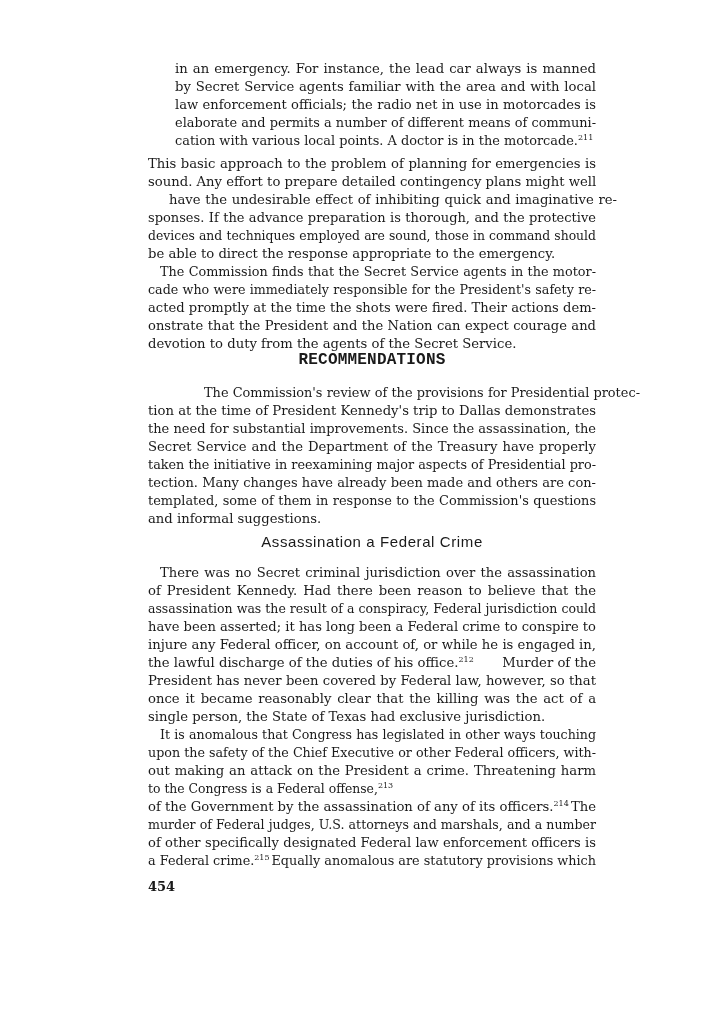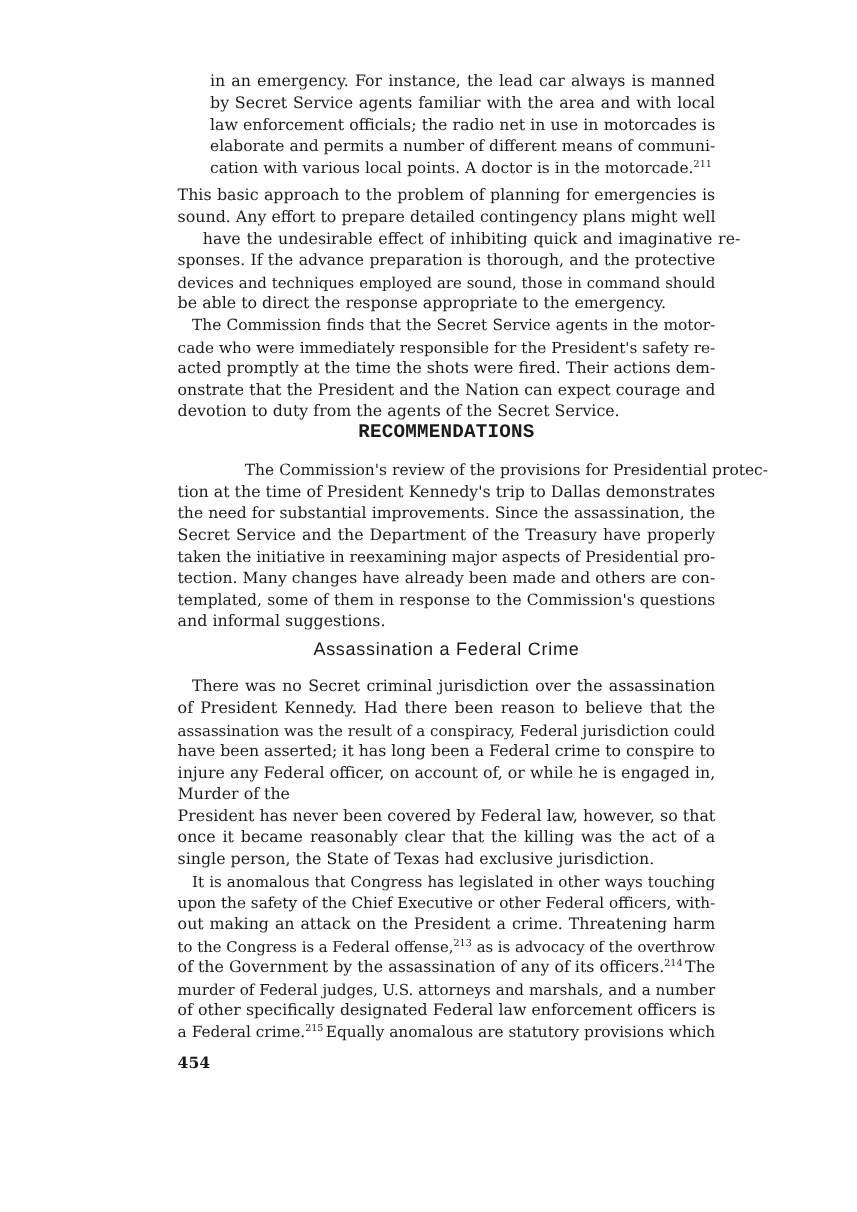--- a/index.html
+++ b/index.html
@@ -74,32 +74,32 @@
   <div class="heading h-sub">Assassination a Federal Crime</div>
 
   <div class="body">
 
     <div class="line just" style="top: 564px; left: 160px; width: 436px; font-size: 13.1px;">There was no Secret criminal jurisdiction over the assassination</div>
     <div class="line just" style="top: 582px; font-size: 13.2px;">of President Kennedy.  Had there been reason to believe that the</div>
     <div class="line just" style="top: 600px; font-size: 12.5px;">assassination was the result of a conspiracy, Federal jurisdiction could</div>
     <div class="line just" style="top: 618px; font-size: 13.1px;">have been asserted; it has long been a Federal crime to conspire to</div>
     <div class="line just" style="top: 636px; font-size: 13.2px;">injure any Federal officer, on account of, or while he is engaged in,</div>
     <div class="line" style="top: 654px; display: flex; justify-content: space-between; font-size: 13.2px;">
+        <span><span>the lawful discharge of the duties of his office.</span><sup>212</sup></span>
         <span>  Murder of the</span>
       </div>
     <div class="line just" style="top: 672px; font-size: 13.2px;">President has never been covered by Federal law, however, so that</div>
     <div class="line just" style="top: 690px; font-size: 13.2px;">once it became reasonably clear that the killing was the act of a</div>
     <div class="line" style="top: 708px; font-size: 13.2px;">single person, the State of Texas had exclusive jurisdiction.</div>
 
     <div class="line just" style="top: 726px; left: 160px; width: 436px; font-size: 12.6px;">It is anomalous that Congress has legislated in other ways touching</div>
     <div class="line just" style="top: 744px; font-size: 12.7px;">upon the safety of the Chief Executive or other Federal officers, with-</div>
     <div class="line just" style="top: 762px; font-size: 13.2px;">out making an attack on the President a crime.  Threatening harm</div>
     <div class="line" style="top: 780px; display: flex; justify-content: space-between; font-size: 12.4px;">
         <span><span>to the Congress is a Federal offense,</span><sup>213</sup></span>
-        <span> as is advocacy of the overthrow</span>
       </div>
     <div class="line" style="top: 798px; display: flex; justify-content: space-between; font-size: 13.2px;">
         <span><span>of the Government by the assassination of any of its officers.</span><sup>214</sup></span>
         <span>  The</span>
       </div>
     <div class="line just" style="top: 816px; font-size: 12.6px;">murder of Federal judges, U.S. attorneys and marshals, and a number</div>
     <div class="line just" style="top: 834px; font-size: 13.1px;">of other specifically designated Federal law enforcement officers is</div>
     <div class="line" style="top: 852px; display: flex; justify-content: space-between; font-size: 12.8px;">
         <span><span>a Federal crime.</span><sup>215</sup></span>
         <span>  Equally anomalous are statutory provisions which</span>

